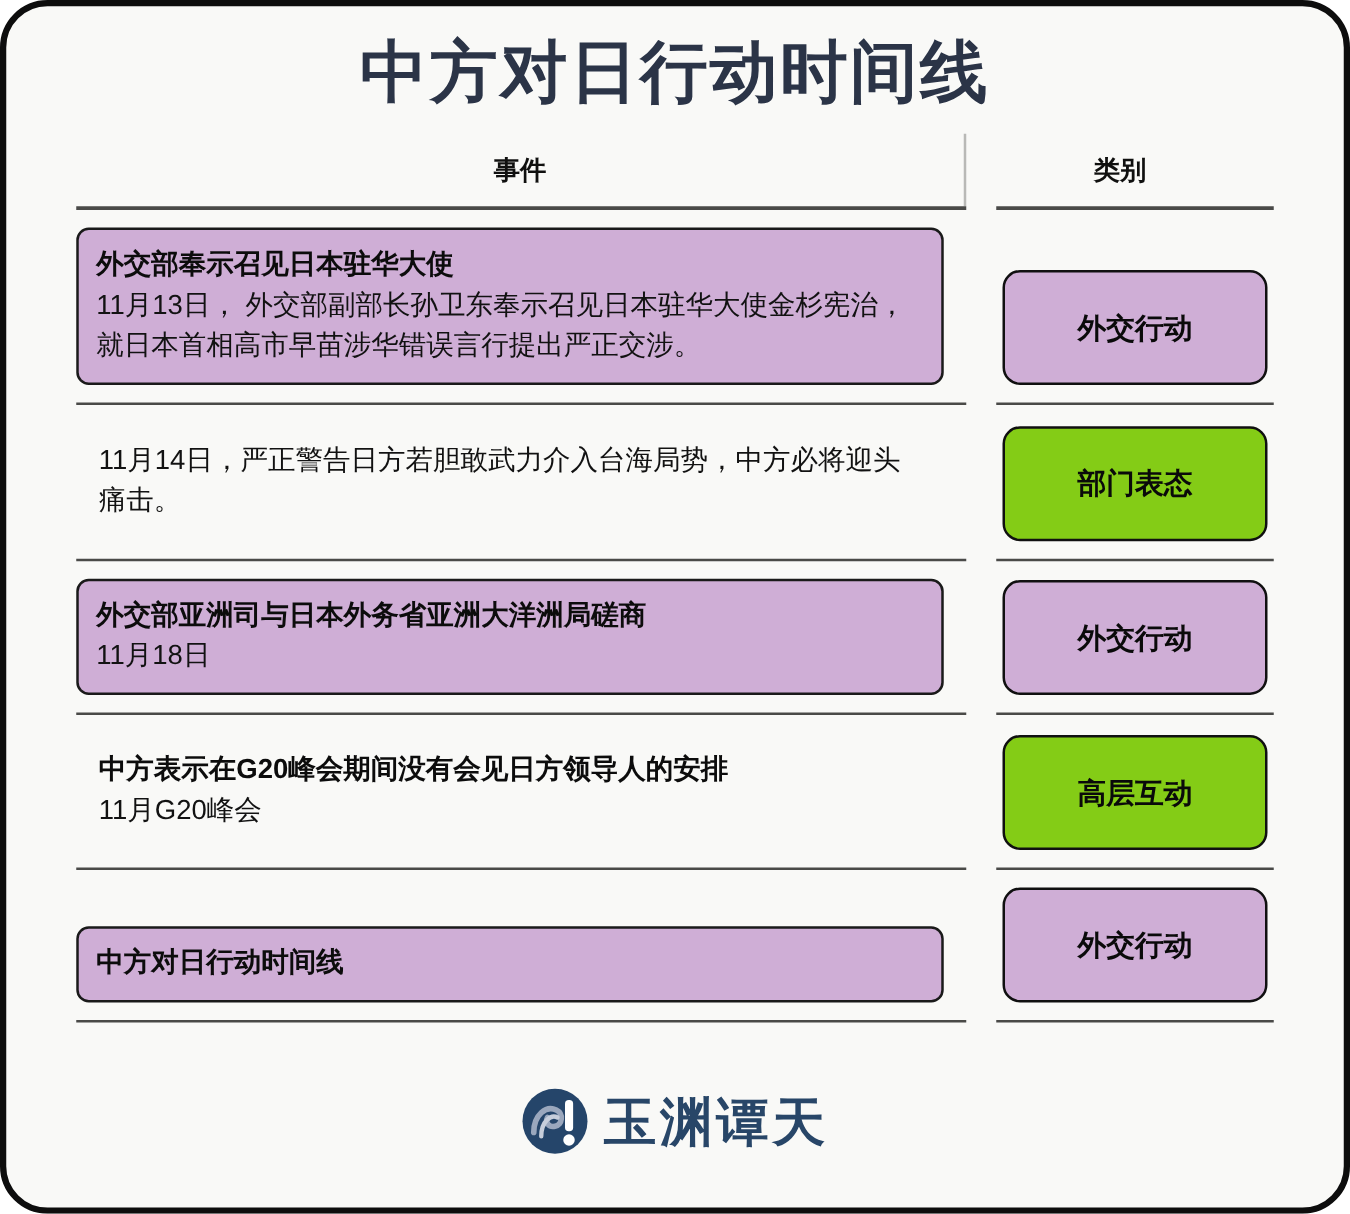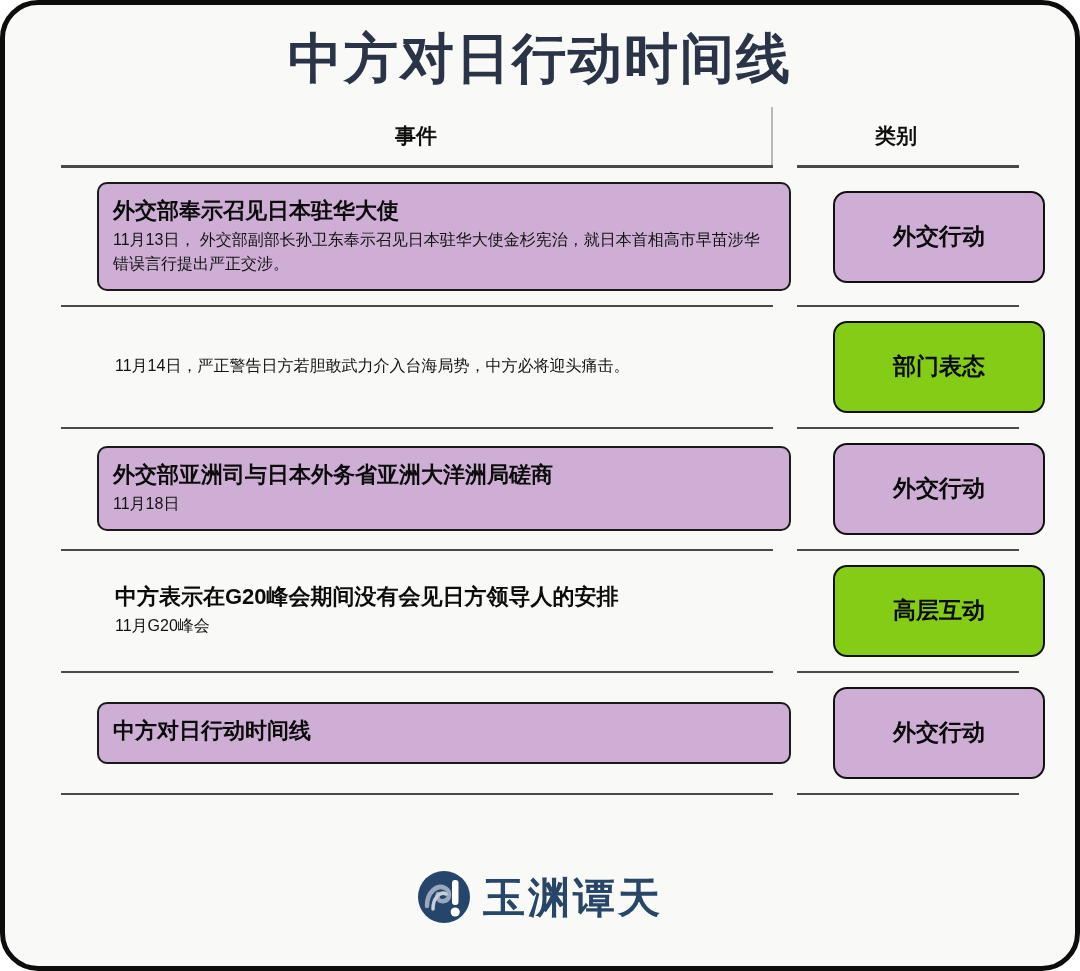--- a/index.html
+++ b/index.html
@@ -83,24 +83,23 @@
   .row-rule .rl { width: 712px; flex: 0 0 712px; background: #4a4a48; }
   .row-rule .gp { width: 24px; flex: 0 0 24px; background: transparent; }
   .row-rule .rr { flex: 1 1 auto; background: #4a4a48; }
 
   .data-row {
     display: flex;
     flex-direction: column;
   }
   .data-row .row-inner {
     display: flex;
-    align-items: center;
+    align-items: flex-end;
     min-height: 120px;
     padding: 14px 0;
-    margin-left: 36px;
   }
 
   
   .event-box {
     width: 100%;
     padding: 12px 14px 14px 14px;
     border-radius: 10px;
   }
   .event-box.highlight {
     background: #cfaed6;
@@ -112,21 +111,21 @@
     padding-left: 16px;
   }
   .event-title {
     font-size: 22px;
     font-weight: 700;
     color: #0c0c0c;
     line-height: 1.35;
     margin-bottom: 2px;
   }
   .event-detail {
-    font-size: 16px;
+    font-size: 22px;
     font-weight: 400;
     color: #121212;
     line-height: 1.46;
   }
 
   
   .badge {
     display: inline-flex;
     align-items: center;
     justify-content: center;

